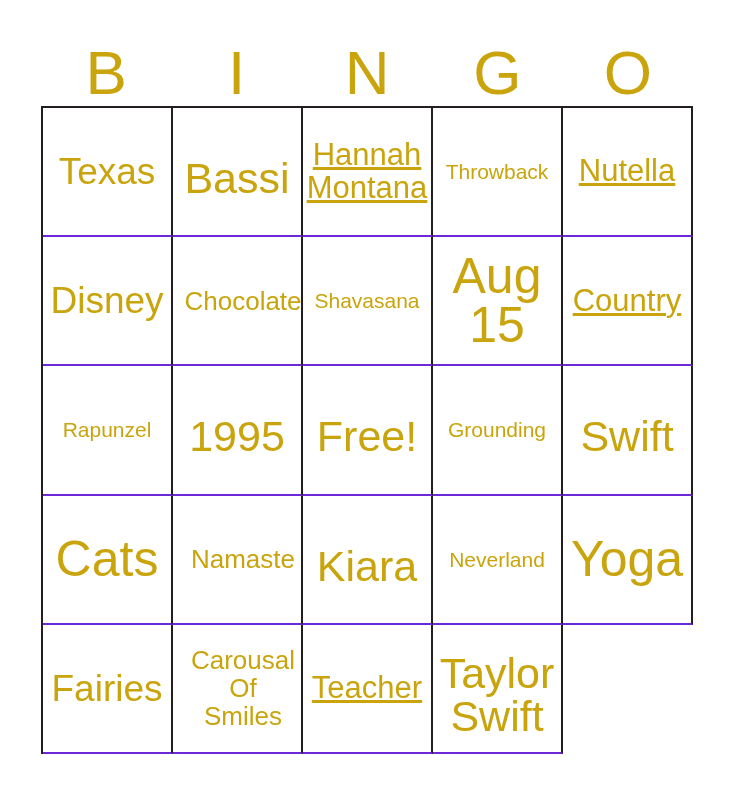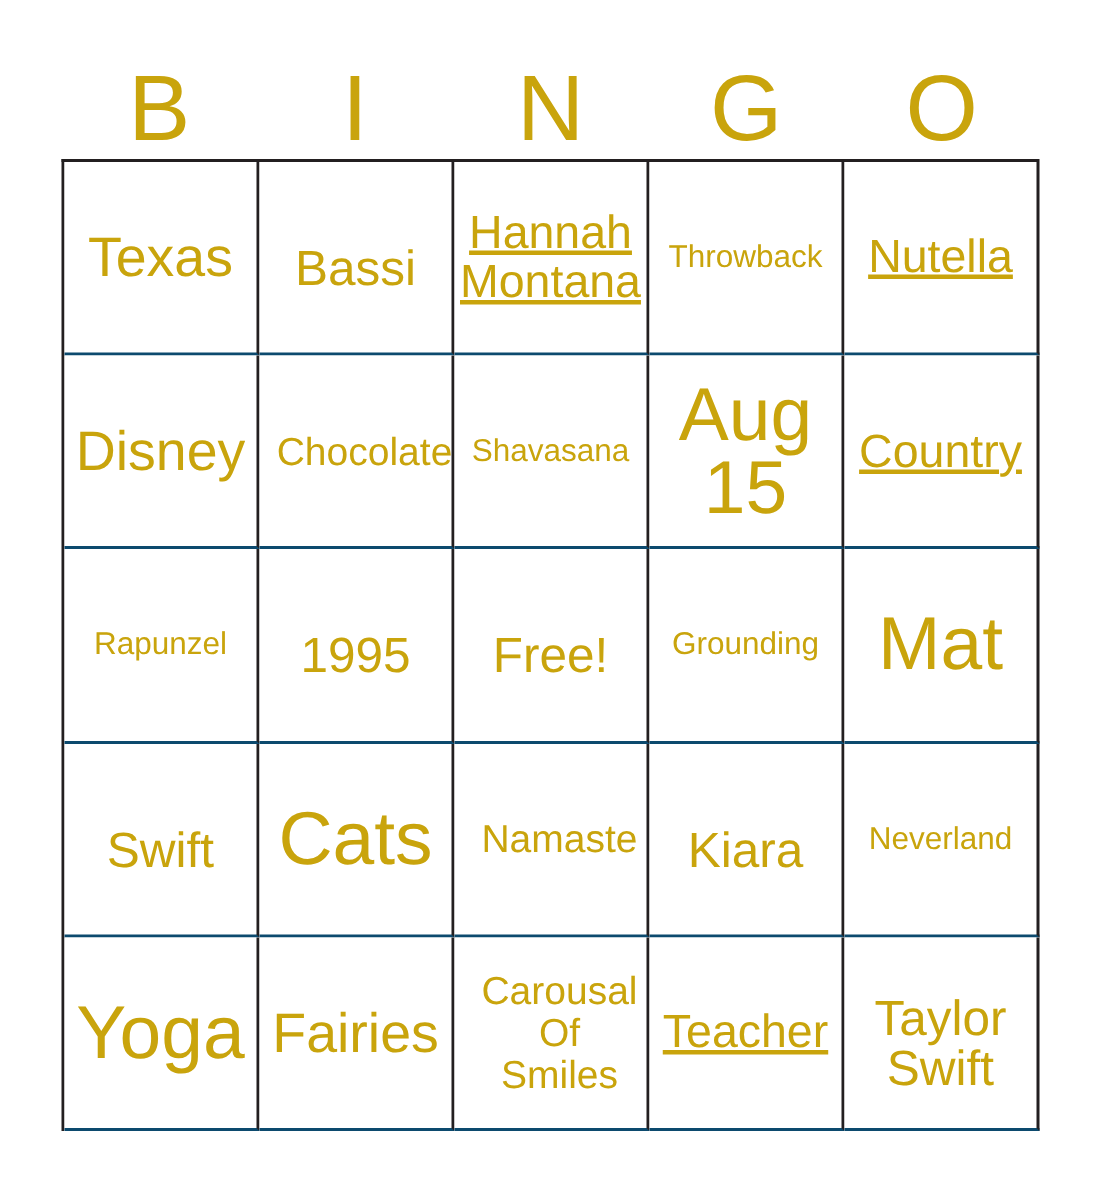--- a/index.html
+++ b/index.html
@@ -55,42 +55,42 @@
     grid-template-columns: repeat(5, 1fr);
     grid-template-rows: repeat(5, 1fr);
     border-top: 2px solid #231f20;
     border-left: 2px solid #231f20;
     background: #ffffff;
   }
 
   .cell {
     box-sizing: border-box;
     border-right: 2px solid #231f20;
-    border-bottom: 2px solid #0c4a6e;
+    border-bottom: 2px solid #6d28d9;
     display: flex;
     align-items: center;
     justify-content: center;
     overflow: hidden;
     padding: 2px;
     background: #ffffff;
   }
 
   .cell-text {
     color: #C9A40C;
     text-align: center;
     line-height: 1.02;
     width: 100%;
     white-space: pre-line;
     word-break: normal;
     font-weight: normal;
   }
 
   
   .sz-xxl { font-size: 50px; line-height: 0.98; }
-  .sz-xl  { font-size: 33px; line-height: 1.0; margin-top: 14px; }
+  .sz-xl  { font-size: 43px; line-height: 1.0; margin-top: 14px; }
   .sz-l   { font-size: 37px; line-height: 1.02; }
   .sz-m   { font-size: 31px; line-height: 1.05; text-decoration: underline; }
   .sz-s   { font-size: 26px; line-height: 1.08; margin-left: 12px; }
   .sz-xs  { font-size: 21px; line-height: 1.1; }
 </style>
 </head>
 <body>
 
 <div id="card">
 
@@ -141,23 +141,20 @@
       <div class="cell">
         <span class="cell-text sz-xl">1995</span>
       </div>
       <div class="cell">
         <span class="cell-text sz-xl">Free!</span>
       </div>
       <div class="cell">
         <span class="cell-text sz-xs">Grounding</span>
       </div>
       <div class="cell">
-        <span class="cell-text sz-xxl">Mat</span>
-      </div>
-      <div class="cell">
         <span class="cell-text sz-xl">Swift</span>
       </div>
       <div class="cell">
         <span class="cell-text sz-xxl">Cats</span>
       </div>
       <div class="cell">
         <span class="cell-text sz-s">Namaste</span>
       </div>
       <div class="cell">
         <span class="cell-text sz-xl">Kiara</span>

